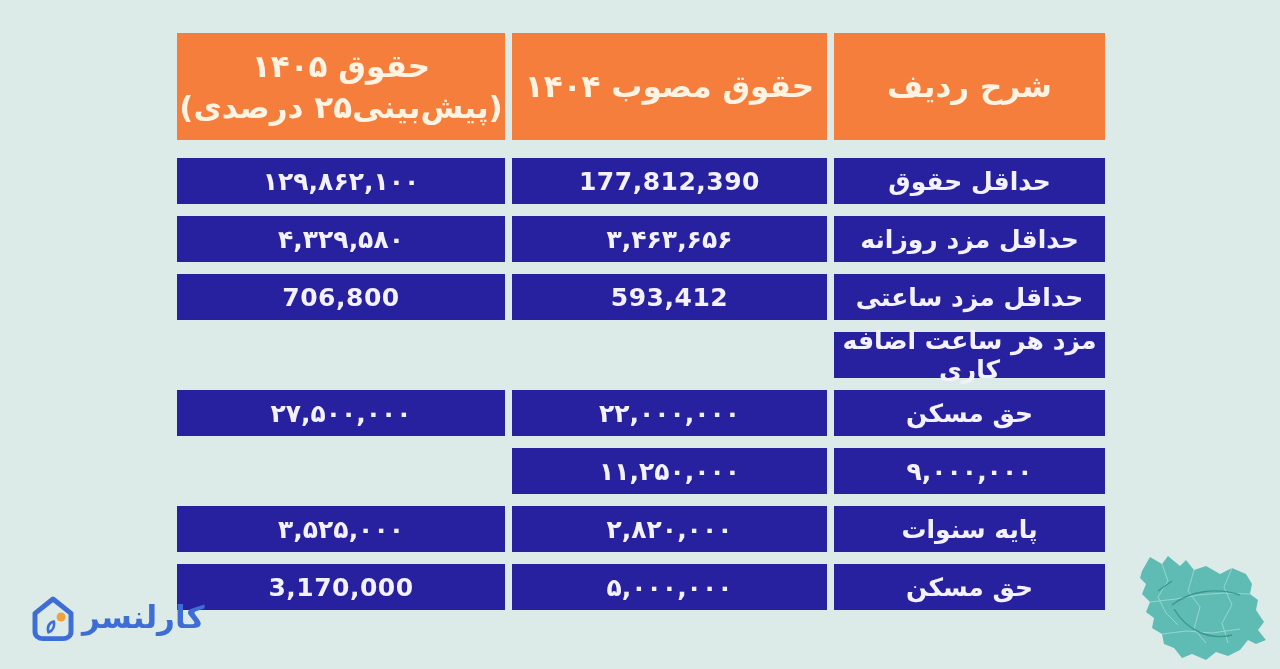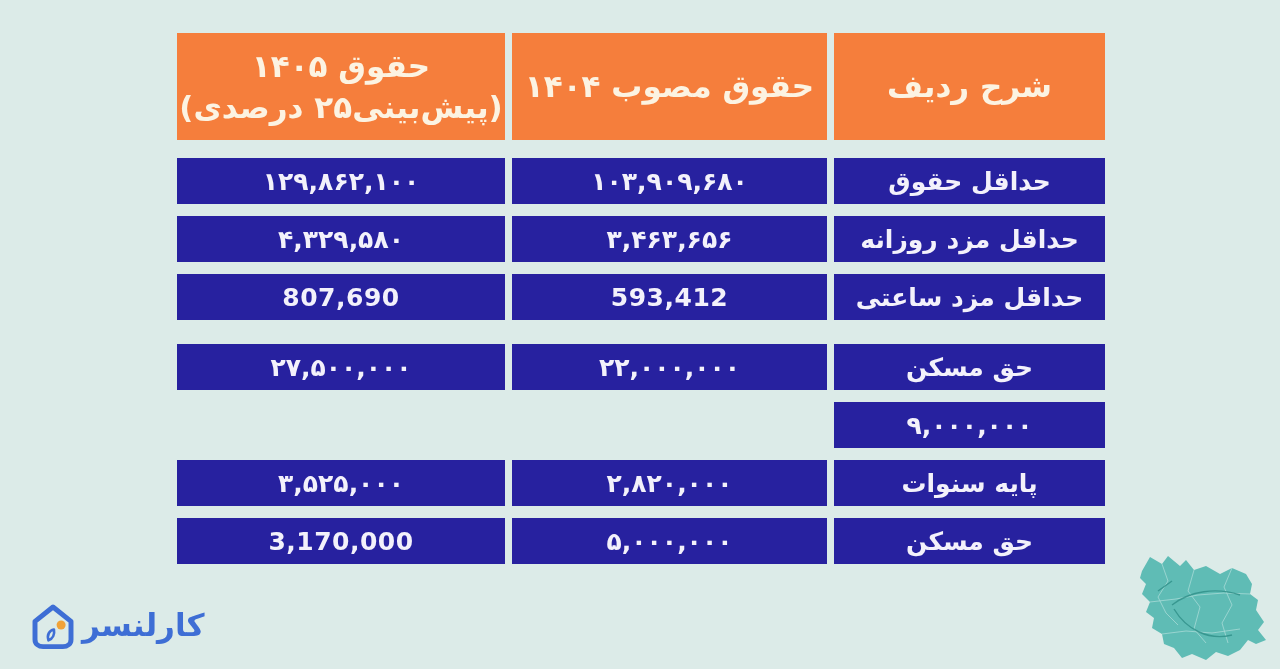--- a/index.html
+++ b/index.html
@@ -46,21 +46,21 @@
     align-items: center;
     color: #f3f1fb;
     font-weight: bold;
     text-align: center;
   }
   .cell.label { font-size: 25px; }
   .cell.num  { font-size: 25px; letter-spacing: 0.5px; }
   .logo {
     position: absolute;
     left: 26px;
-    bottom: 16px;
+    bottom: 24px;
     display: flex;
     align-items: center;
     gap: 2px;
     justify-content: center;
   }
   .logo-text {
     color: #3e6ed5;
     font-weight: bold;
     font-size: 31px;
     direction: rtl;
@@ -86,47 +86,49 @@
       <span>حقوق مصوب ۱۴۰۴</span>
     </div>
     <div class="hcell">
       <span>حقوق ۱۴۰۵</span>
       <span>(پیش‌بینی۲۵ درصدی)</span>
     </div>
   </div>
 
   <div class="grid-row">
     <div class="cell label">حداقل حقوق</div>
-    <div class="cell num">۱۰۳,۹۰۹,۶۸۰</div>
+    <div class="cell num">177,812,390</div>
     <div class="cell num">۱۲۹,۸۶۲,۱۰۰</div>
   </div>
 
   <div class="grid-row">
     <div class="cell label">حداقل مزد روزانه</div>
     <div class="cell num">۳,۴۶۳,۶۵۶</div>
     <div class="cell num">۴,۳۲۹,۵۸۰</div>
   </div>
 
   <div class="grid-row">
     <div class="cell label">حداقل مزد ساعتی</div>
     <div class="cell num">593,412</div>
-    <div class="cell num">807,690</div>
+    <div class="cell num">706,800</div>
   </div>
 
   <div class="grid-row">
+    <div class="cell label">مزد هر ساعت اضافه کاری</div>
   </div>
 
   <div class="grid-row">
     <div class="cell label">حق مسکن</div>
     <div class="cell num">۲۲,۰۰۰,۰۰۰</div>
     <div class="cell num">۲۷,۵۰۰,۰۰۰</div>
   </div>
 
   <div class="grid-row">
     <div class="cell num">۹,۰۰۰,۰۰۰</div>
+    <div class="cell num">۱۱,۲۵۰,۰۰۰</div>
   </div>
 
   <div class="grid-row">
     <div class="cell label">پایه سنوات</div>
     <div class="cell num">۲,۸۲۰,۰۰۰</div>
     <div class="cell num">۳,۵۲۵,۰۰۰</div>
   </div>
 
   <div class="grid-row">
     <div class="cell label">حق مسکن</div>

